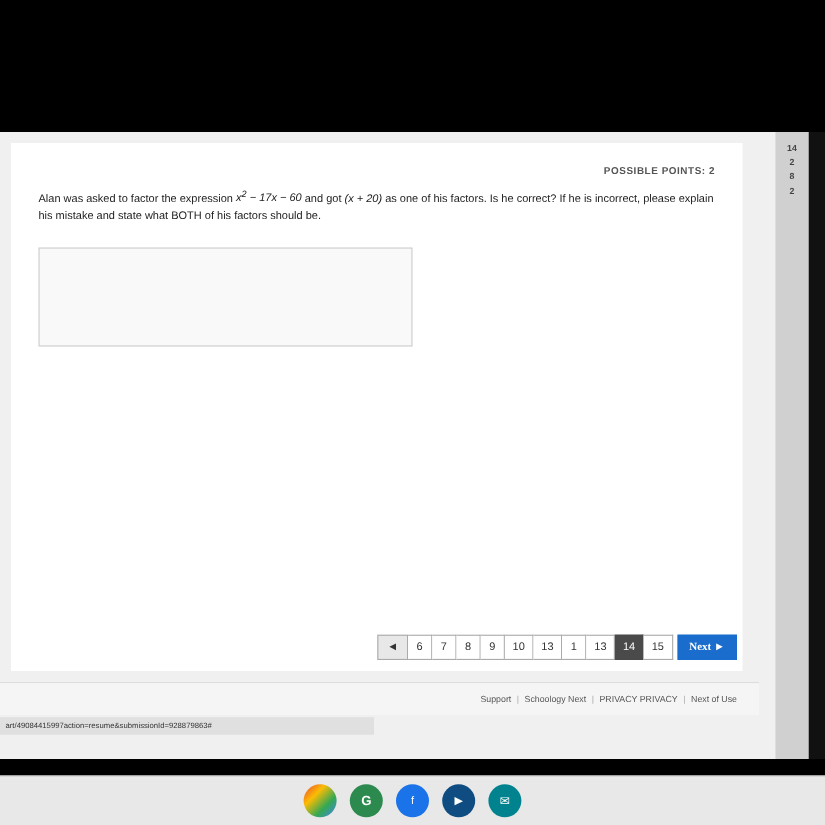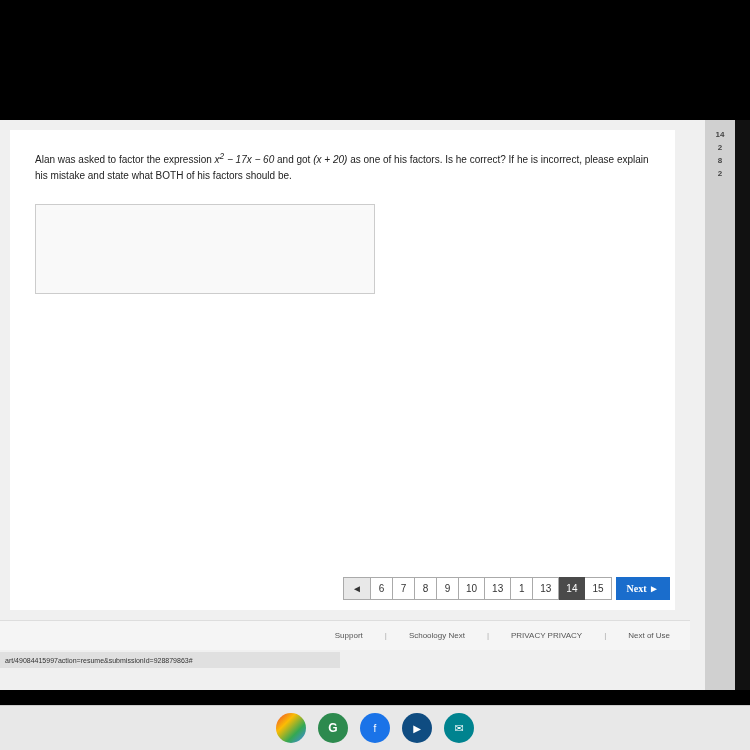--- a/index.html
+++ b/index.html
@@ -145,21 +145,21 @@
       bottom: 40px;
       left: 0;
       right: 15px;
       background: #f5f5f5;
       border-top: 1px solid #ddd;
       height: 30px;
       display: flex;
       align-items: center;
       justify-content: flex-end;
       padding-right: 20px;
-      gap: 22px;
+      gap: 5px;
     }
 
     .footer-link {
       font-size: 8px;
       color: #555;
       cursor: pointer;
     }
 
     .footer-sep {
       font-size: 8px;
@@ -238,20 +238,21 @@
 <div class="top-bar"></div>
 
 <div class="right-black"></div>
 
 <div class="screen">
 
   <div class="content-area">
 
     <div class="white-panel">
 
+      <div class="possible-points">POSSIBLE POINTS: 2</div>
 
       <div class="question-text">
         <span>Alan was asked to factor the expression </span>
         <span class="math">
           <em>x</em><sup>2</sup> − 17<em>x</em> − 60
         </span>
         <span> and got </span>
         <span class="math">(<em>x</em> + 20)</span>
         <span> as one of his factors.  Is he correct?  If he is incorrect, please explain his mistake and state what BOTH of his factors should be.</span>
       </div>

